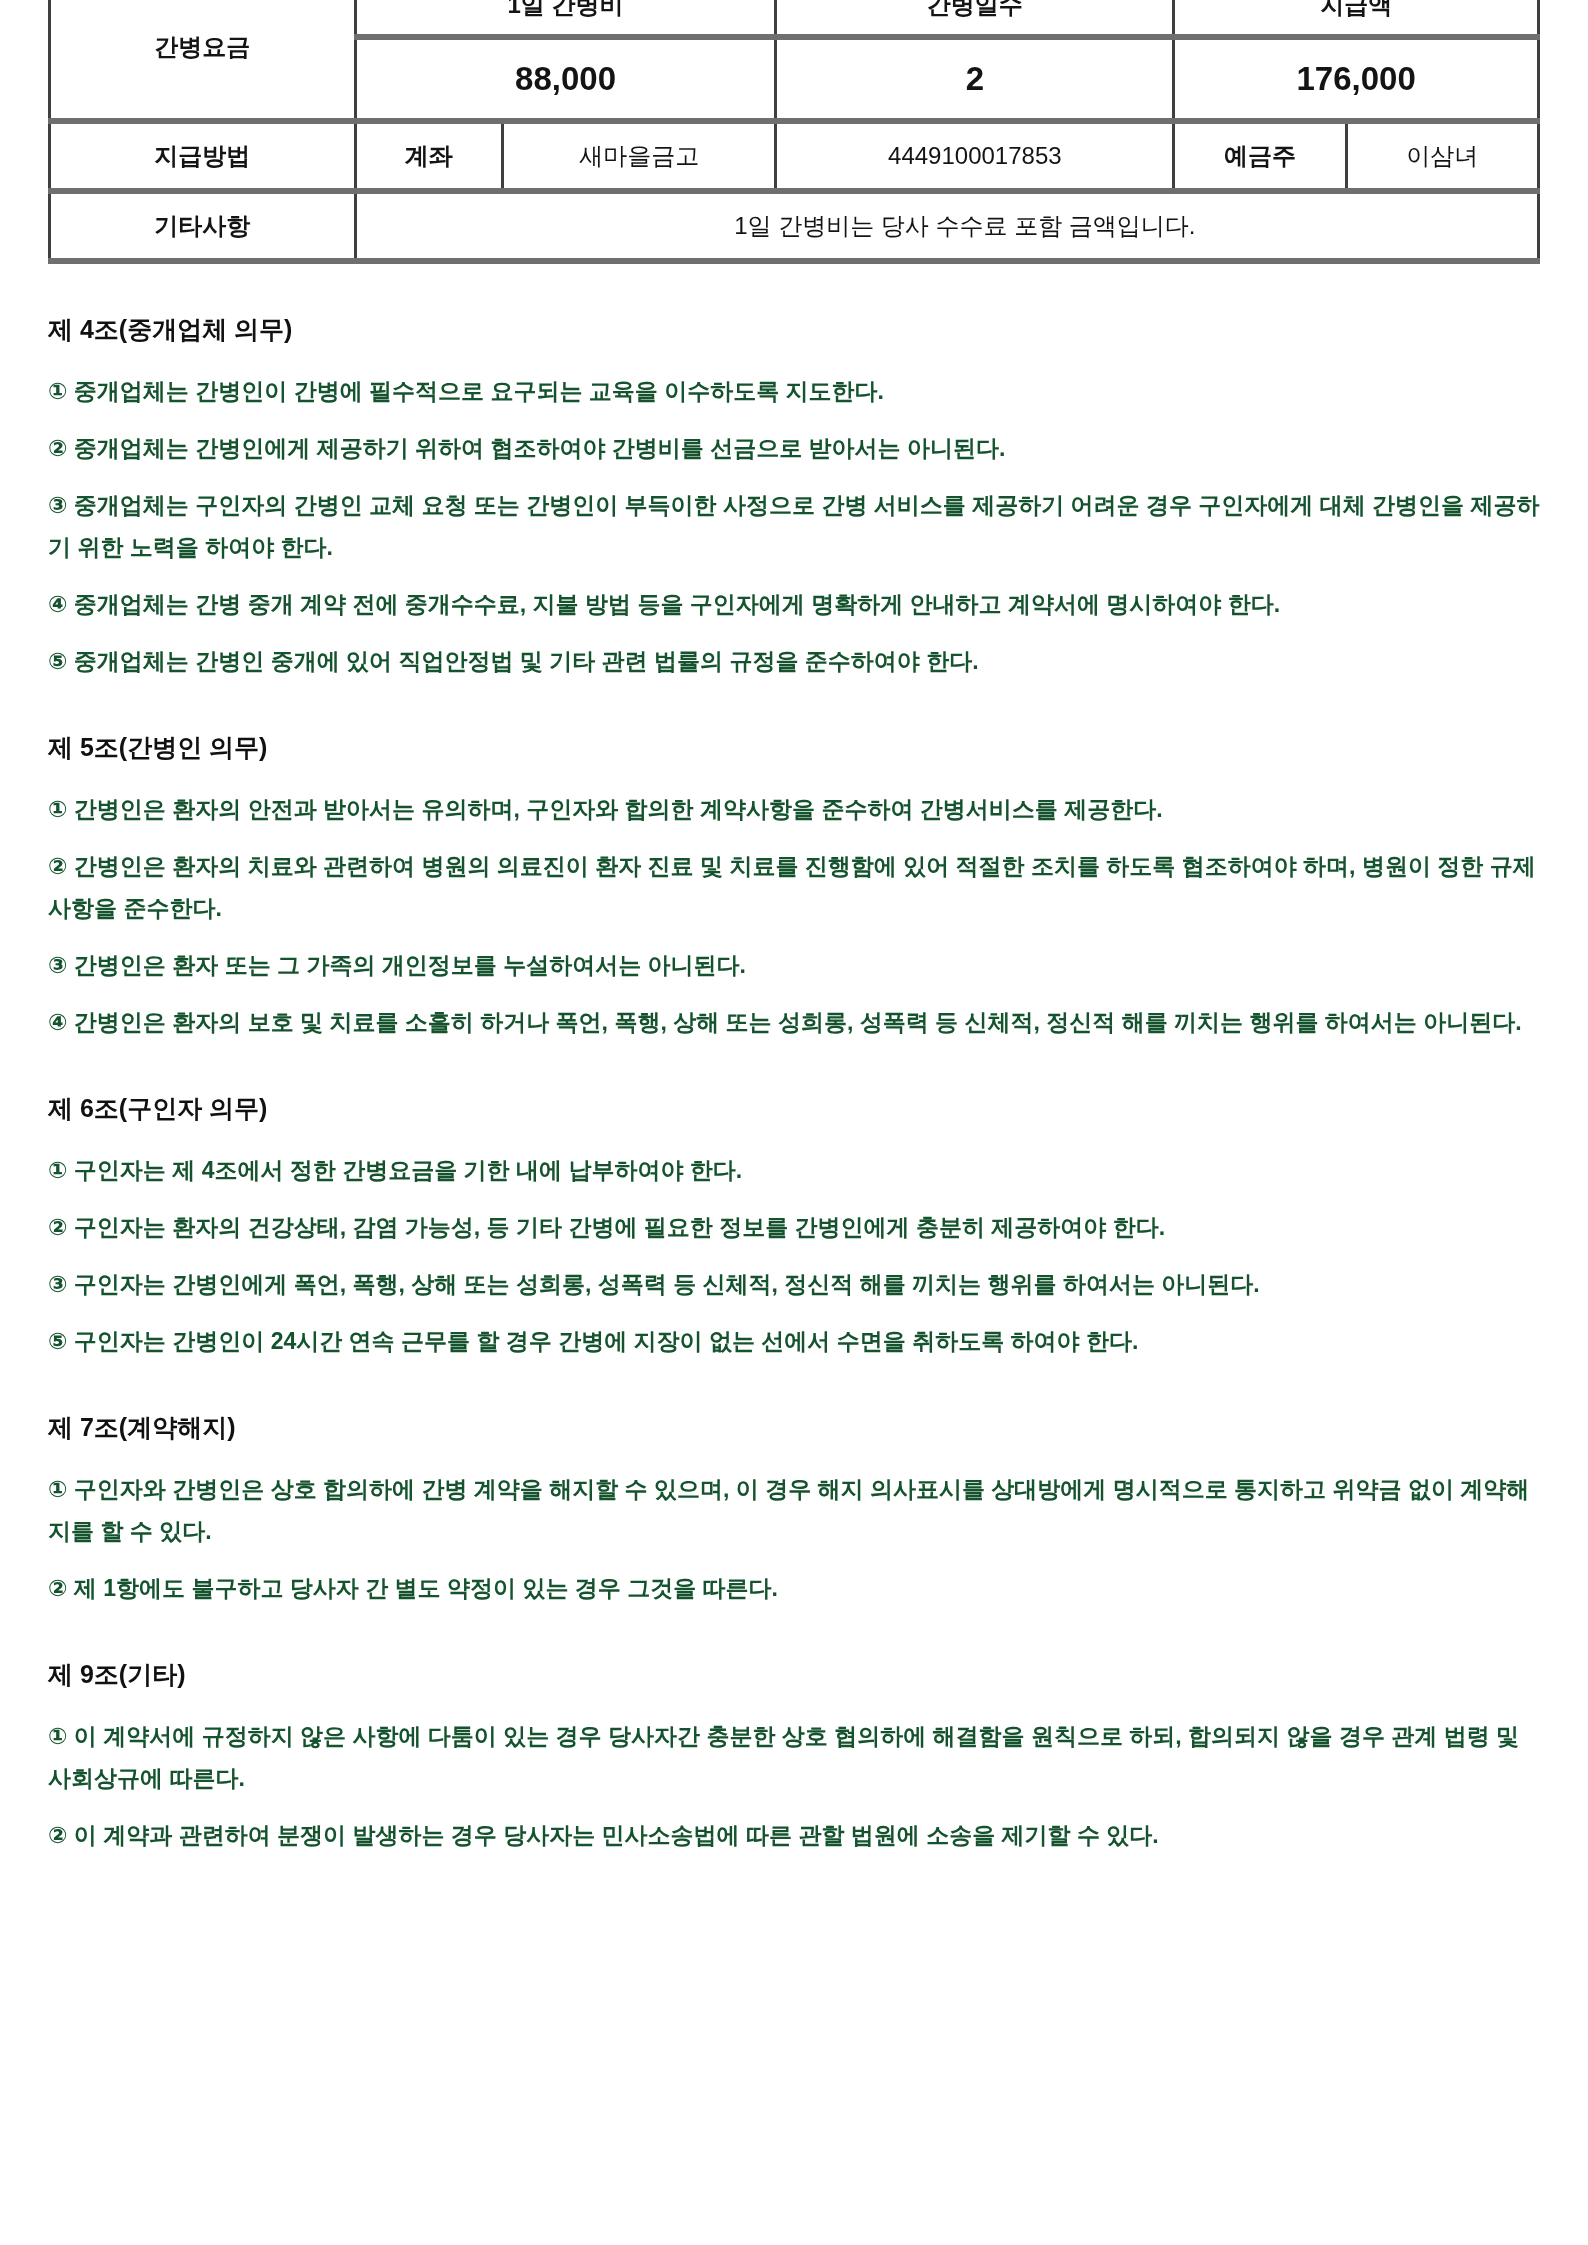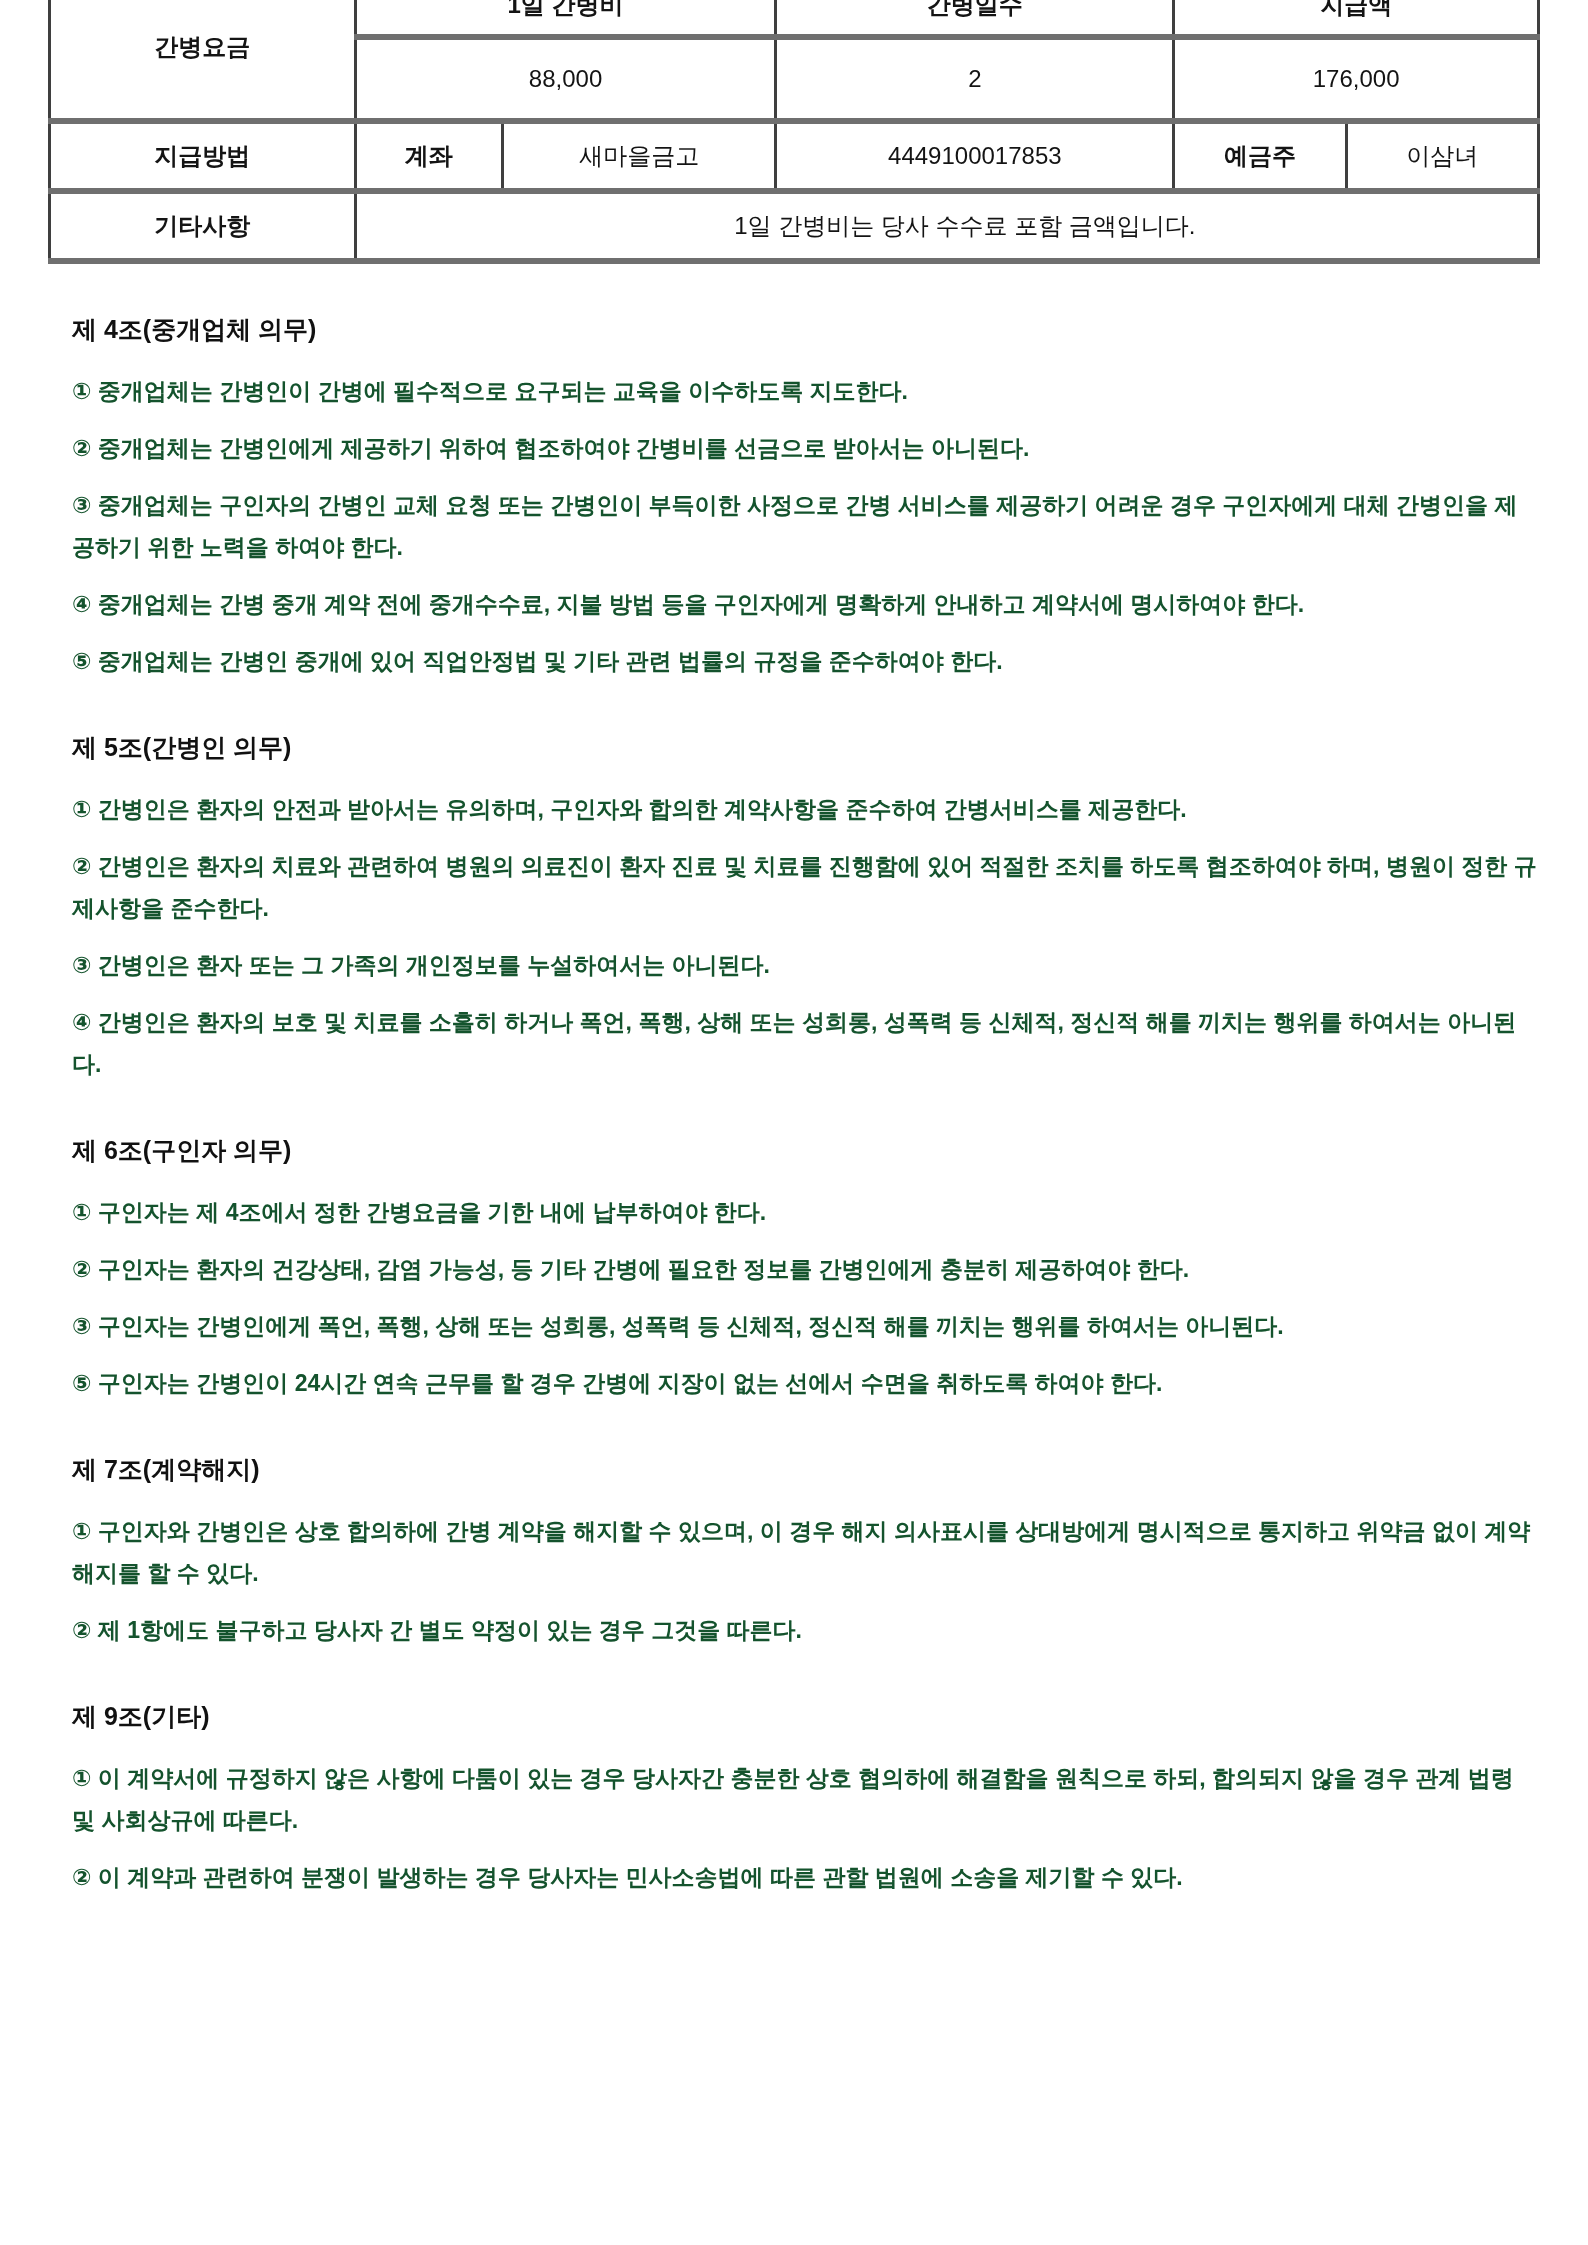--- a/index.html
+++ b/index.html
@@ -35,31 +35,31 @@
     border-bottom: 6px solid #6f6f6f;
     text-align: center;
     vertical-align: middle;
     font-size: 24px;
     background: #ffffff;
     overflow: hidden;
     white-space: nowrap;
   }
   table.fee-table td.lbl { font-weight: 700; }
   tr.row-a td { height: 64px; }
-  tr.row-b td { height: 84px; font-size: 24px; }
+  tr.row-b td { height: 84px; font-size: 33px; font-weight: bold; }
   tr.row-c td { height: 70px; }
   tr.row-d td { height: 70px; text-align: center; }
   td.left {
     text-align: left;
     padding-left: 36px;
     font-weight: 400;
     font-size: 23px;
   }
   
-  .body-text { padding-top: 2px; margin-left: 24px; }
+  .body-text { padding-top: 2px; }
   .section { margin-top: 48px; }
   .section:first-of-type { margin-top: 46px; }
   .article-heading {
     font-size: 25px;
     line-height: 34px;
     font-weight: 700;
     color: #111111;
     margin: 0 0 24px 0;
   }
   .clause {

